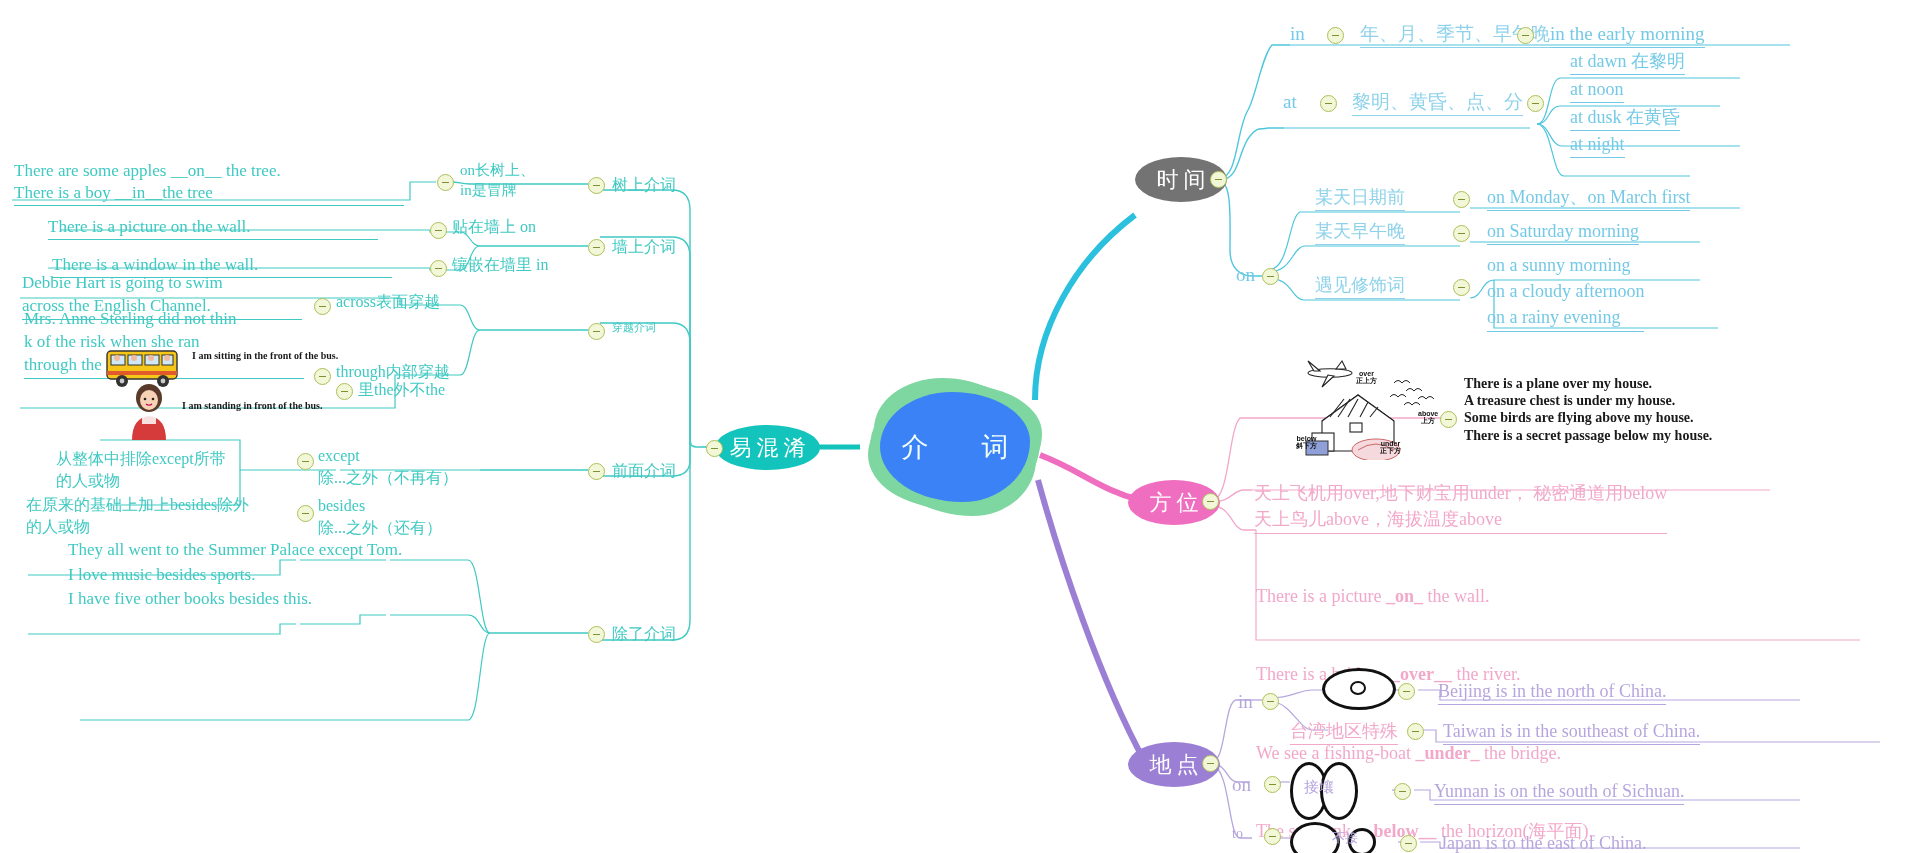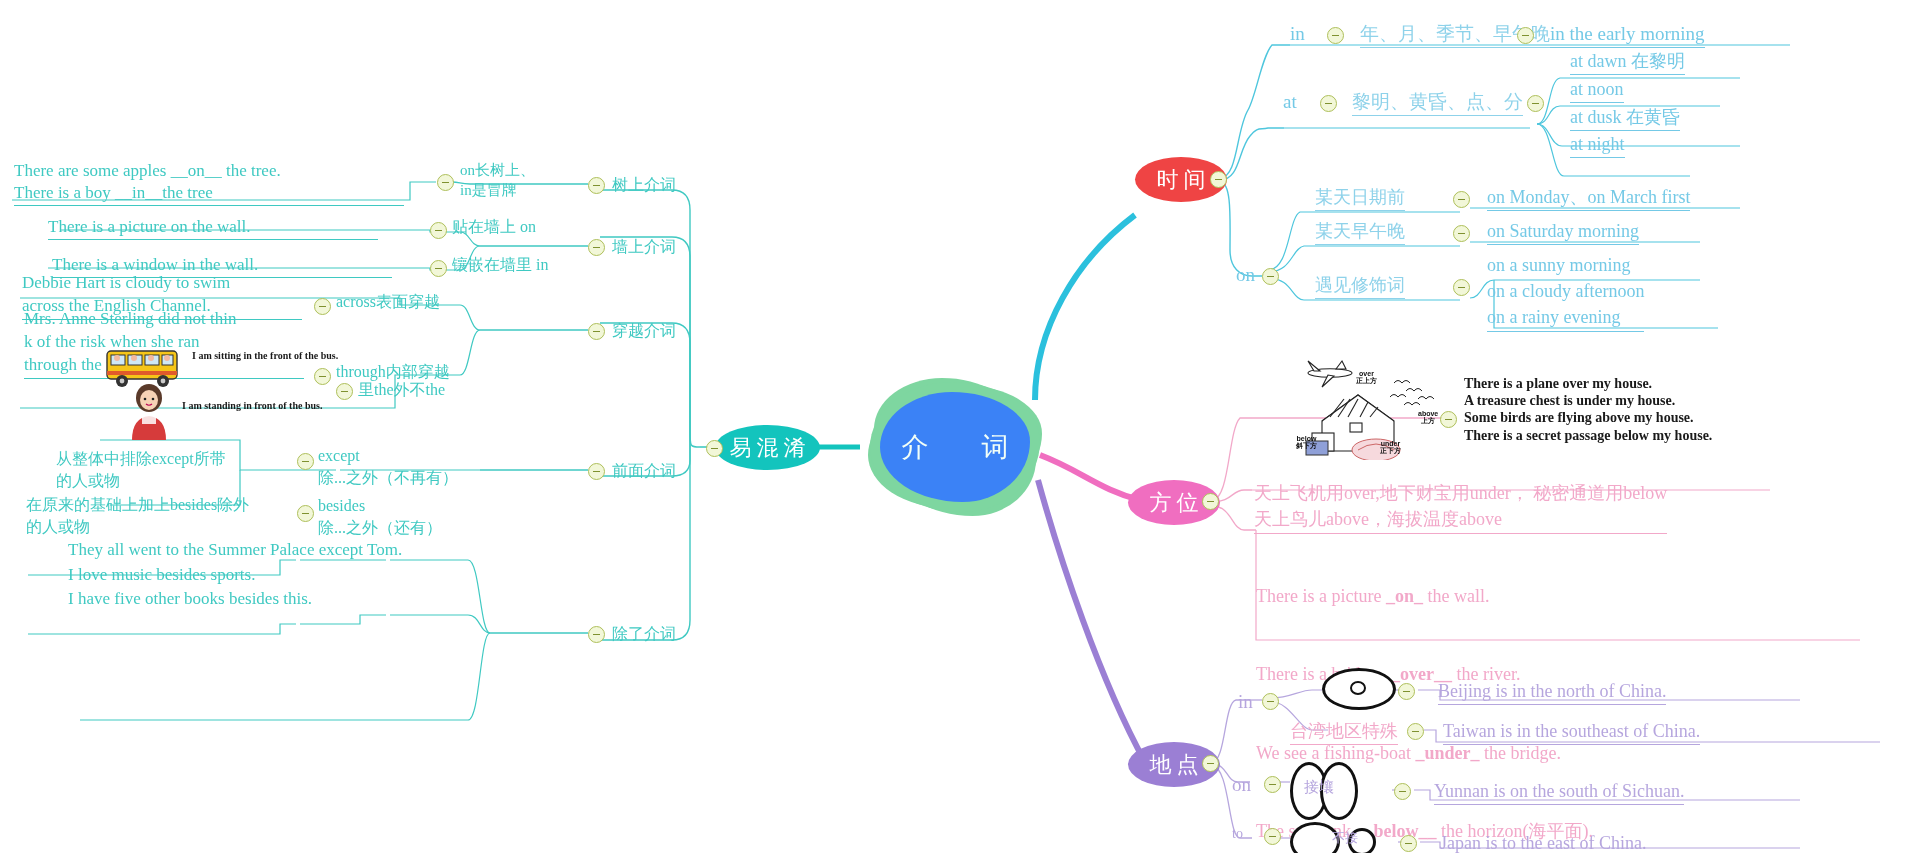--- a/index.html
+++ b/index.html
@@ -18,21 +18,21 @@
     display:flex;align-items:center;justify-content:center;
     color:#f2fff7;font-size:27px;letter-spacing:13px;text-indent:13px;
     box-shadow:0 0 0 10px #7ed6a0, 14px -8px 0 -2px #7ed6a0, -14px 8px 0 -2px #7ed6a0,
                10px 18px 0 -4px #7ed6a0, -10px -18px 0 -4px #7ed6a0;
   }
   .ellipse{
     position:absolute;border-radius:50%;display:flex;align-items:center;justify-content:center;
     color:#ffffff;font-size:22px;letter-spacing:5px;text-indent:5px;
   }
   .e-teal{background:#13c4bd;}
-  .e-cyan{background:#ef4444;text-align:right;}
+  .e-cyan{background:#737373;text-align:right;}
   .e-pink{background:#f06ec0;}
   .e-purple{background:#9b7fd4;}
 
   
   .leaf{position:absolute;white-space:pre;line-height:1.28;}
   .ul{border-bottom:1px solid currentColor;padding-bottom:1px;}
   .c-teal{color:#3fc9c2;}
   .c-cyan{color:#74c9e6;}
   .c-cyan2{color:#8ed2ea;}
   .c-pink{color:#f2a8c9;}
@@ -174,41 +174,41 @@
 
   <div class="badge" style="left:706px;top:440px;"></div>
   <div class="badge" style="left:588px;top:177px;"></div>
   <div class="badge" style="left:588px;top:239px;"></div>
   <div class="badge" style="left:588px;top:323px;"></div>
   <div class="badge" style="left:588px;top:463px;"></div>
   <div class="badge" style="left:588px;top:626px;"></div>
 
   <div class="leaf c-teal" style="left:612px;top:175px;font-size:16px;">树上介词</div>
   <div class="leaf c-teal" style="left:612px;top:237px;font-size:16px;">墙上介词</div>
-  <div class="leaf c-teal" style="left:612px;top:321px;font-size:16px;">穿越介词</div>
+  <div class="leaf c-teal" style="left:612px;top:321px;font-size:11px;font-family:Liberation Mono, monospace;">穿越介词</div>
   <div class="leaf c-teal" style="left:612px;top:461px;font-size:16px;">前面介词</div>
   <div class="leaf c-teal" style="left:612px;top:624px;font-size:16px;">除了介词</div>
 
   <div class="badge" style="left:437px;top:174px;"></div>
   <div class="leaf c-teal" style="left:460px;top:160px;font-size:15px;line-height:1.35;">on长树上、
 in是冒牌</div>
   <div class="leaf c-teal ul" style="left:14px;top:160px;font-size:17px;width:390px;">There are some apples __on__ the tree.
 There is a boy __in__the tree</div>
 
   <div class="badge" style="left:430px;top:222px;"></div>
   <div class="leaf c-teal" style="left:452px;top:217px;font-size:16px;">贴在墙上 on</div>
   <div class="leaf c-teal ul" style="left:48px;top:216px;font-size:17px;width:330px;">There is a picture on the wall.</div>
 
   <div class="badge" style="left:430px;top:260px;"></div>
   <div class="leaf c-teal" style="left:452px;top:255px;font-size:16px;">镶嵌在墙里 in</div>
   <div class="leaf c-teal ul" style="left:52px;top:254px;font-size:17px;width:340px;">There is a window in the wall.</div>
 
   <div class="badge" style="left:314px;top:298px;"></div>
   <div class="leaf c-teal" style="left:336px;top:292px;font-size:16px;">across表面穿越</div>
-  <div class="leaf c-teal ul" style="left:22px;top:272px;font-size:17px;width:280px;line-height:1.35;">Debbie Hart is cloudy to swim
+  <div class="leaf c-teal ul" style="left:22px;top:272px;font-size:17px;width:280px;line-height:1.35;">Debbie Hart is going to swim
 across the English Channel.</div>
 
   <div class="badge" style="left:314px;top:368px;"></div>
   <div class="leaf c-teal" style="left:336px;top:362px;font-size:16px;">through内部穿越</div>
   <div class="leaf c-teal ul" style="left:24px;top:308px;font-size:17px;width:280px;line-height:1.35;">Mrs. Anne Sterling did not thin
 k of the risk when she ran
 through the forest.</div>
 
   <div class="badge" style="left:336px;top:383px;"></div>
   <div class="leaf c-teal" style="left:358px;top:380px;font-size:16px;">里the外不the</div>

